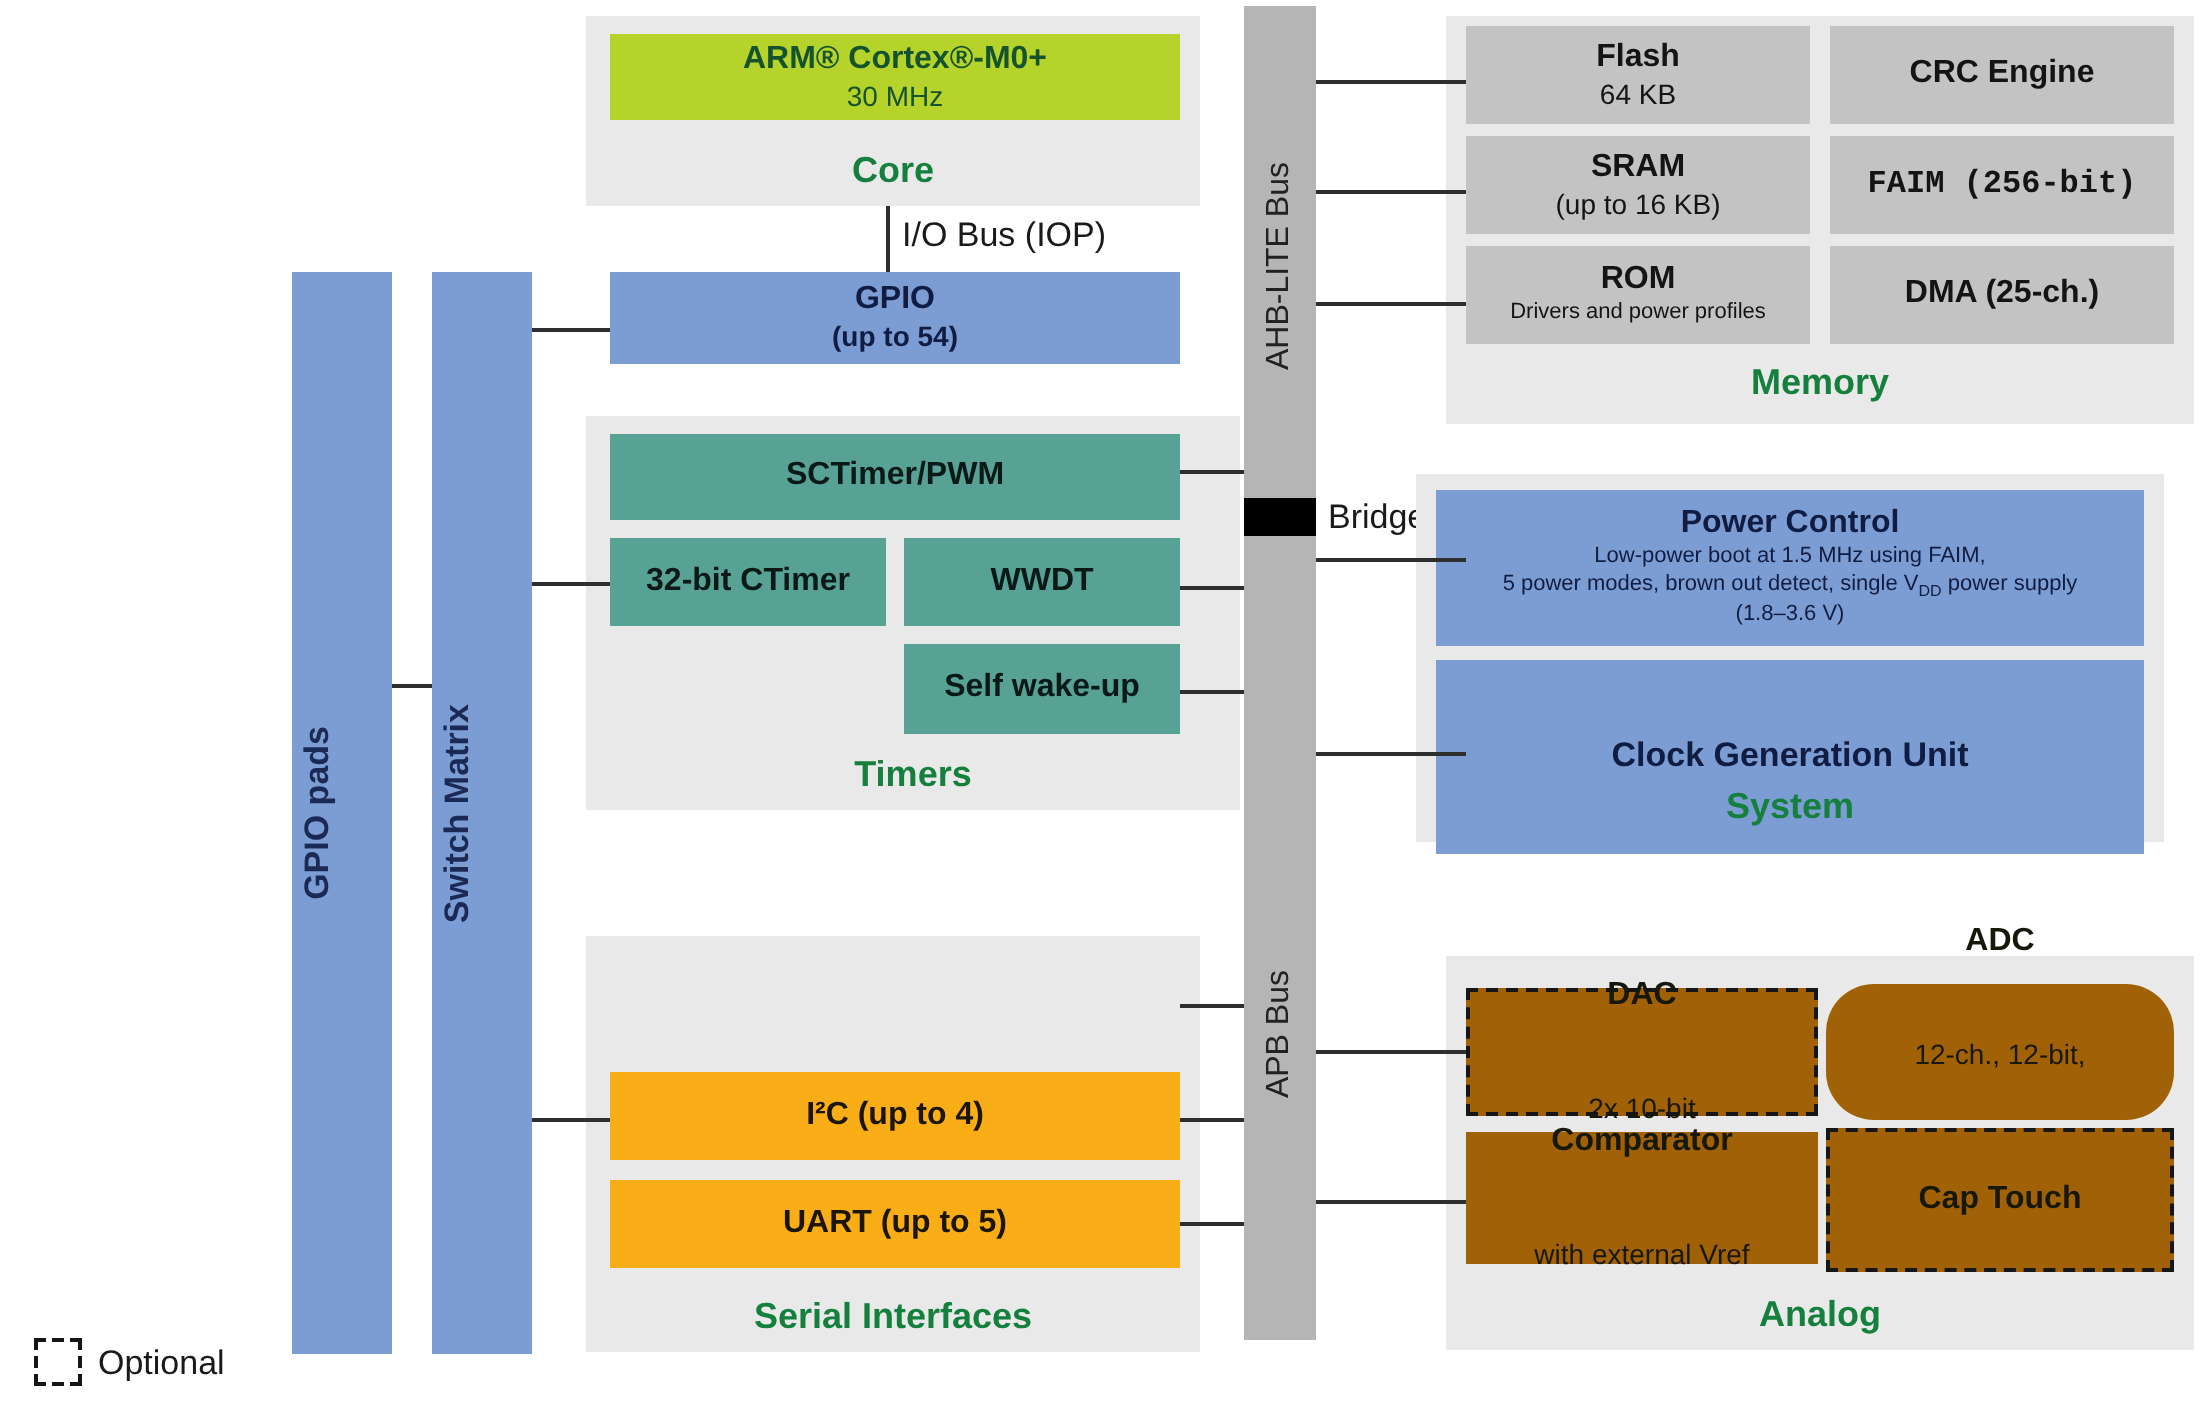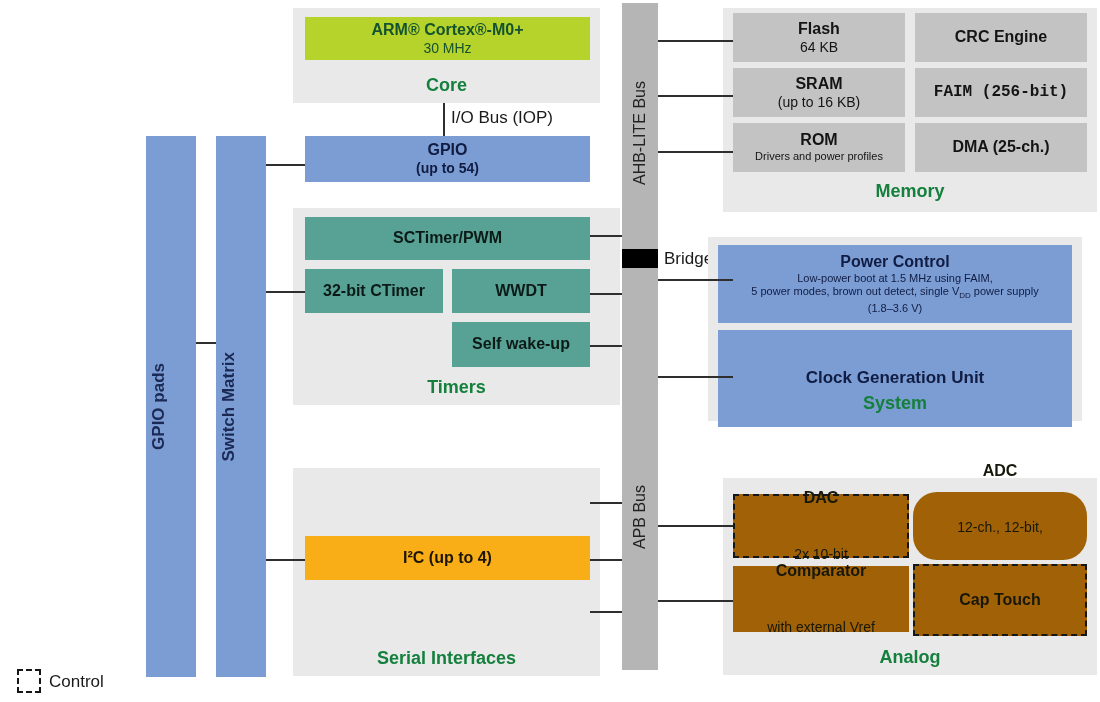--- a/index.html
+++ b/index.html
@@ -82,20 +82,23 @@
     </div>
     <div class="blk teal" style="left:159px;top:114px;width:138px;height:45px;">
       <div class="t">Self wake-up</div>
     </div>
     <div class="panel-label">Timers</div>
   </div>
 
   <div class="panel" style="left:293px;top:468px;width:307px;height:208px;">
     <div class="blk orange" style="left:12px;top:68px;width:285px;height:44px;">
       <div class="t">I²C (up to 4)</div>
+    </div>
+    <div class="blk orange" style="left:12px;top:122px;width:285px;height:44px;">
+      <div class="t">UART (up to 5)</div>
     </div>
     <div class="panel-label">Serial Interfaces</div>
   </div>
 
   <div class="busbar" style="left:622px;top:3px;width:36px;height:667px;">
     <div class="bus-label-wrap" style="top:67px;height:126px;">
       <span class="vtext">AHB-LITE Bus</span>
     </div>
     <div class="bus-label-wrap" style="top:471px;height:86px;">
       <span class="vtext">APB Bus</span>
@@ -176,15 +179,15 @@
 
   <div class="hline" style="left:658px;top:40px;width:75px;"></div>
   <div class="hline" style="left:658px;top:95px;width:75px;"></div>
   <div class="hline" style="left:658px;top:151px;width:75px;"></div>
   <div class="hline" style="left:658px;top:279px;width:75px;"></div>
   <div class="hline" style="left:658px;top:376px;width:75px;"></div>
   <div class="hline" style="left:658px;top:525px;width:75px;"></div>
   <div class="hline" style="left:658px;top:600px;width:75px;"></div>
 
   <div class="legend-box" style="left:17px;top:669px;"></div>
-  <div class="floatlabel" style="left:49px;top:672px;">Control</div>
+  <div class="floatlabel" style="left:49px;top:672px;">Optional</div>
 
 </div>
 
 </body></html>

